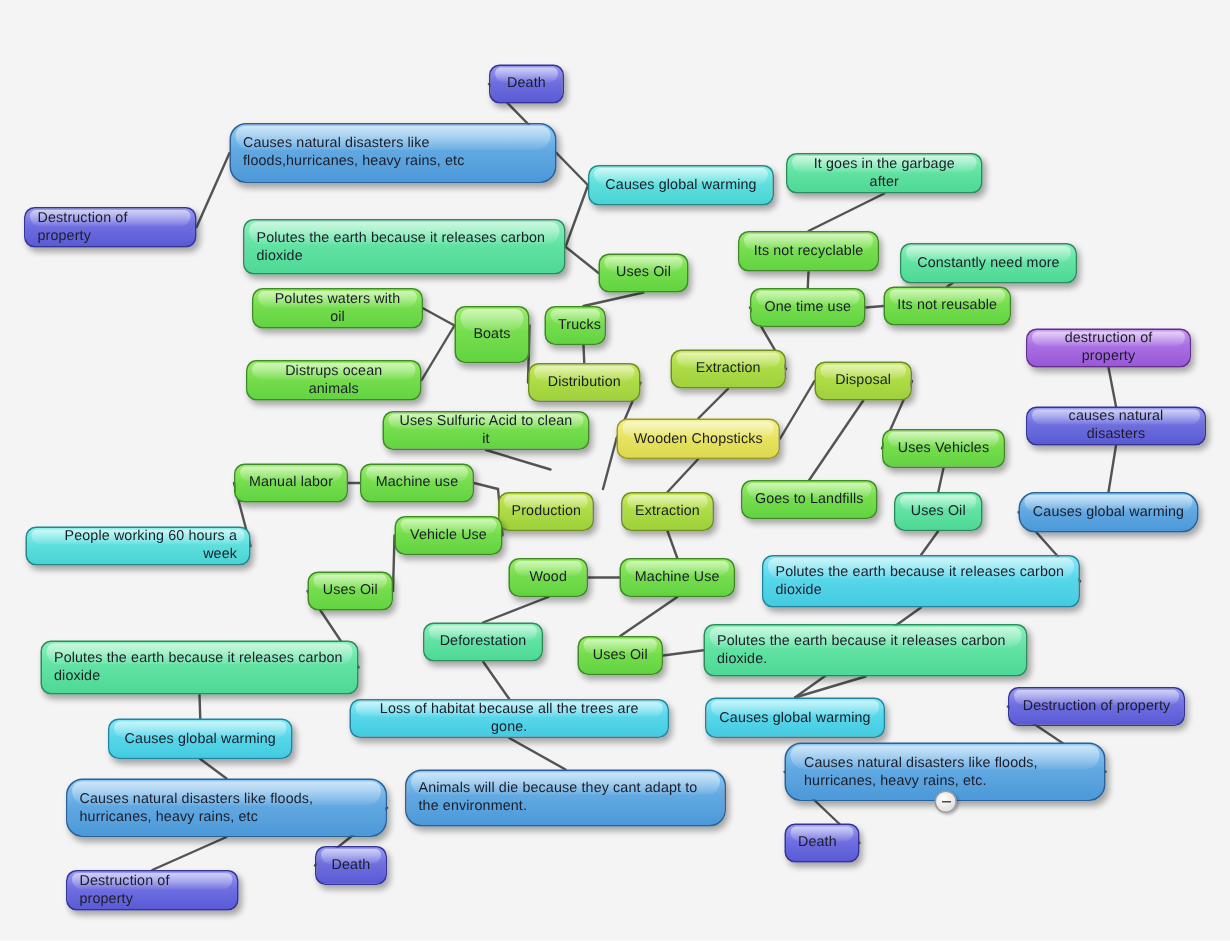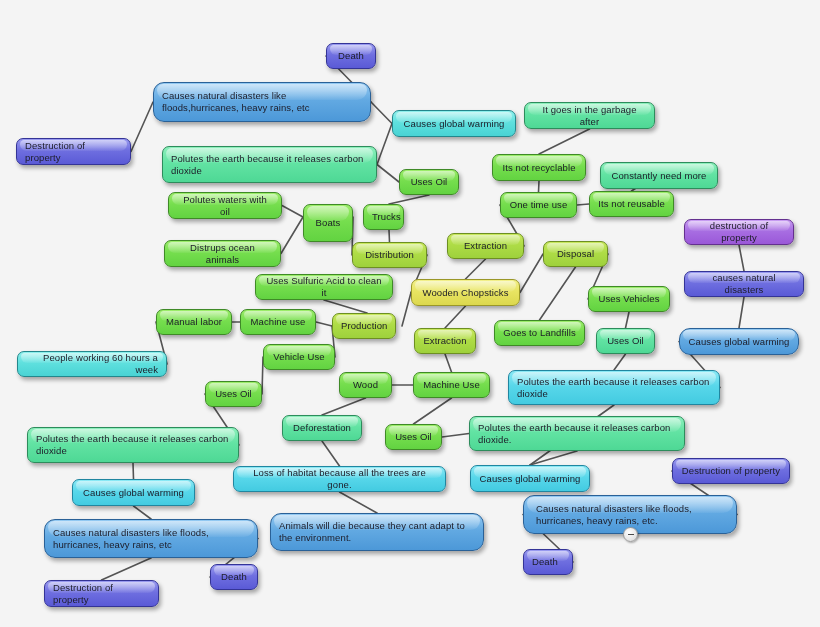--- a/index.html
+++ b/index.html
@@ -210,21 +210,21 @@
       </div>
       <div class="node c-yellow center" style="left: 411px; top: 279px; width: 109px; height: 27px;">
         <span class="lbl">Wooden Chopsticks</span>
       </div>
       <div class="node c-green center" style="left: 156px; top: 309px; width: 76px; height: 26px;">
         <span class="lbl">Manual labor</span>
       </div>
       <div class="node c-green center" style="left: 240px; top: 309px; width: 76px; height: 26px;">
         <span class="lbl">Machine use</span>
       </div>
-      <div class="node c-olive center" style="left: 332px; top: 313px; width: 64px; height: 26px;">
+      <div class="node c-olive center" style="left: 332px; top: 328px; width: 64px; height: 26px;">
         <span class="lbl">Production</span>
       </div>
       <div class="node c-blue center" style="left: 679px; top: 328px; width: 120px; height: 27px;">
         <span class="lbl">Causes global warming</span>
       </div>
       <div class="node c-green center" style="left: 494px; top: 320px; width: 91px; height: 26px;">
         <span class="lbl">Goes to Landfills</span>
       </div>
       <div class="node c-mint center" style="left: 596px; top: 328px; width: 59px; height: 26px;">
         <span class="lbl">Uses Oil</span>

